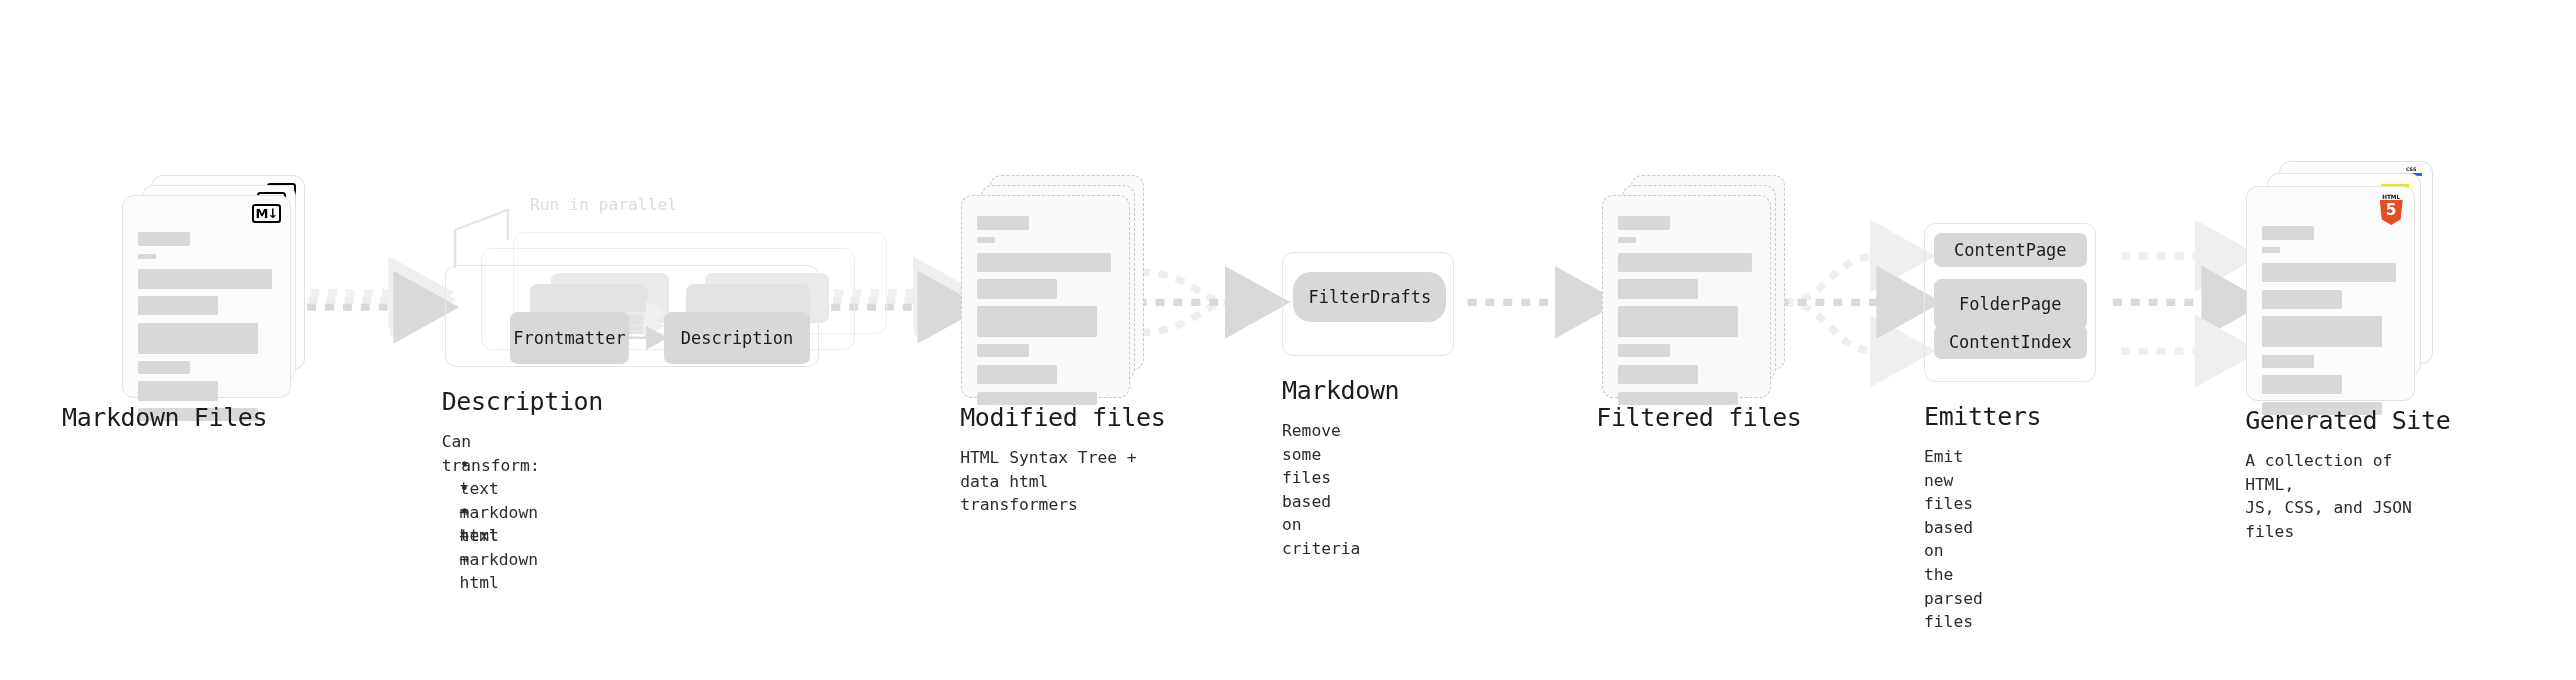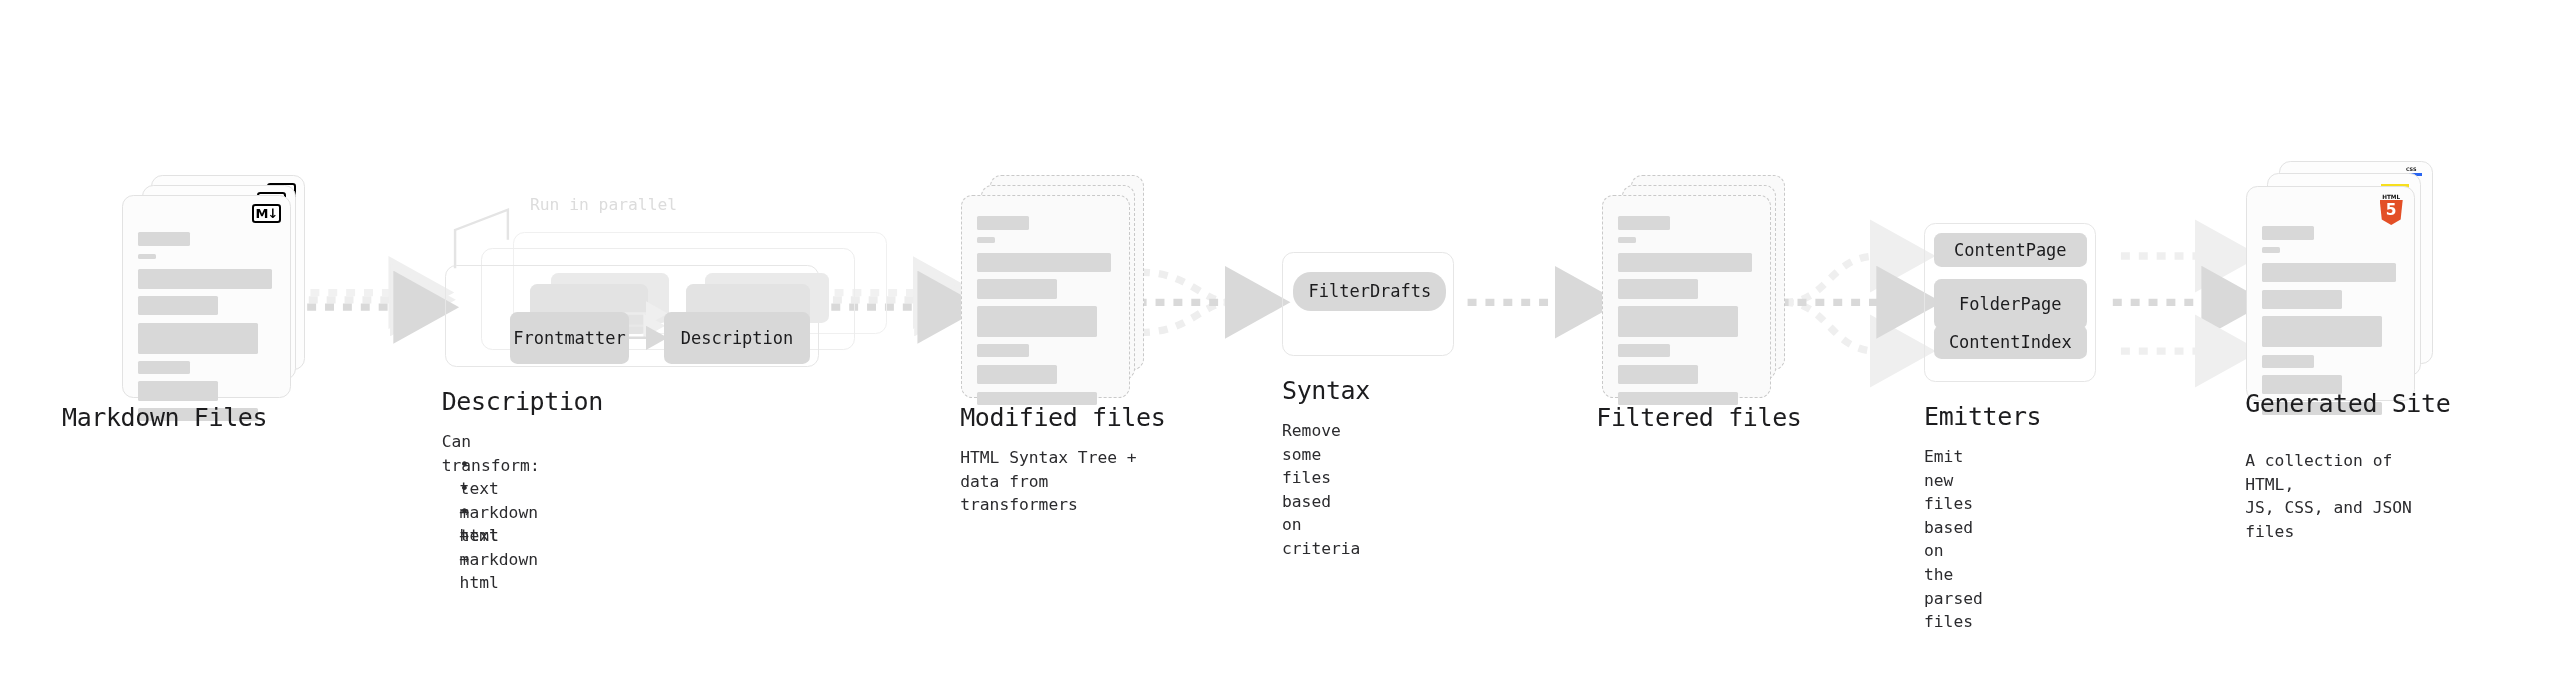--- a/index.html
+++ b/index.html
@@ -308,27 +308,27 @@
           <div class="ln" style="width:80px;height:19.5px;"></div>
           <div class="ln" style="width:120px;height:31px;"></div>
           <div class="ln" style="width:52px;height:13px;"></div>
           <div class="ln" style="width:80px;height:19.5px;"></div>
           <div class="ln" style="width:120px;height:13px;"></div>
         </div>
       </div>
     </div>
     <div class="stage-title" style="position:absolute; left:-0.8px; top:228px;">Modified files</div>
     <div class="stage-sub" style="position:absolute; left:-0.8px; top:271px;">HTML Syntax Tree +
-data from transformers</div>
+data html transformers</div>
   </div>
 
   <div class="stage" style="left:1282px; top:252px;">
     <div class="group-box" style="left:0px; top:0px; width:172px; height:104px;"></div>
-    <div class="chip" style="left:11.4px; top:19.5px; width:153px; height:39px; position:absolute;border-radius:18px;">FilterDrafts</div>
-    <div class="stage-title" style="position:absolute; left:0px; top:124px;">Syntax</div>
+    <div class="chip" style="left:11.4px; top:19.5px; width:153px; height:50px; position:absolute;border-radius:18px;">FilterDrafts</div>
+    <div class="stage-title" style="position:absolute; left:0px; top:124px;">Markdown</div>
     <div class="stage-sub" style="position:absolute; left:0px; top:167px;">Remove some files based
 on criteria</div>
   </div>
 
   <div class="stage" style="left:1602px; top:175px;">
     <div class="doc-stack" style="width:187px;height:236px;">
       <div class="doc dashed" style="left:29px; top:0px; width:154px; height:195px;"></div>
       <div class="doc dashed" style="left:19.5px; top:9.8px; width:154px; height:195px;"></div>
       <div class="doc dashed" style="left:0px; top:20.3px; width:169px; height:203px;">
         <div class="doc-lines" style="top:19.5px;">
@@ -377,19 +377,19 @@
           <div class="ln" style="width:18.7px;height:5.7px;margin-bottom:9.8px;"></div>
           <div class="ln" style="width:134px;height:19.5px;"></div>
           <div class="ln" style="width:80px;height:19.5px;"></div>
           <div class="ln" style="width:120px;height:31px;"></div>
           <div class="ln" style="width:52px;height:13px;"></div>
           <div class="ln" style="width:80px;height:19.5px;"></div>
           <div class="ln" style="width:120px;height:13px;"></div>
         </div>
       </div>
     </div>
-    <div class="stage-title" style="position:absolute; left:-0.8px; top:228px;">Generated Site</div>
+    <div class="stage-title" style="position:absolute; left:-0.8px; top:245px;">Generated Site</div>
     <div class="stage-sub" style="position:absolute; left:-0.8px; top:288px;">A collection of HTML,
 JS, CSS, and JSON files</div>
   </div>
 
 </div>
 
 
 </body></html>

